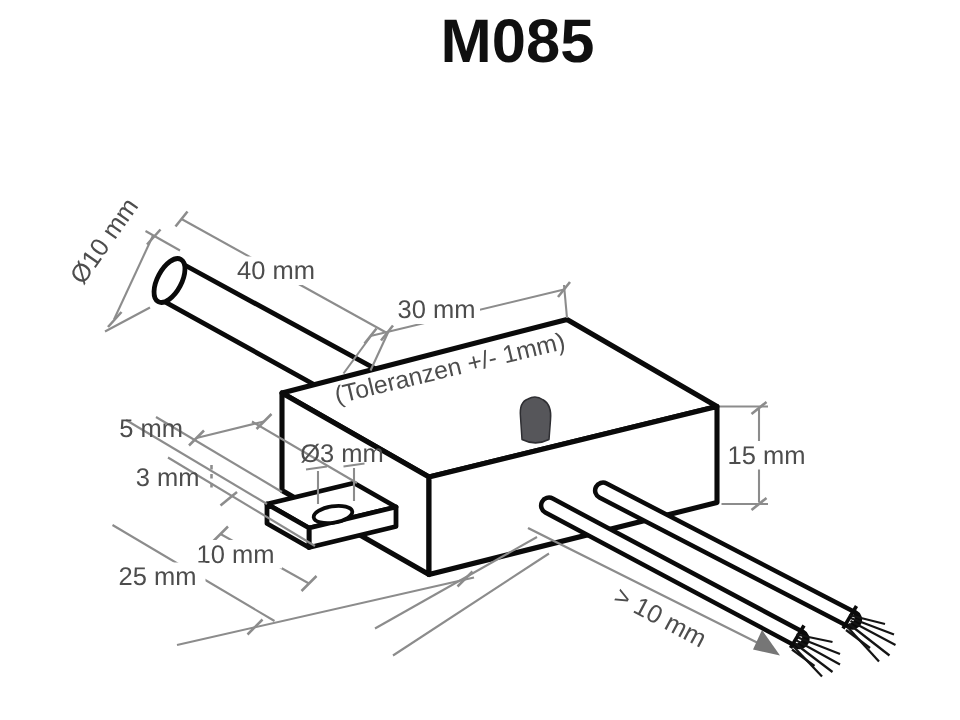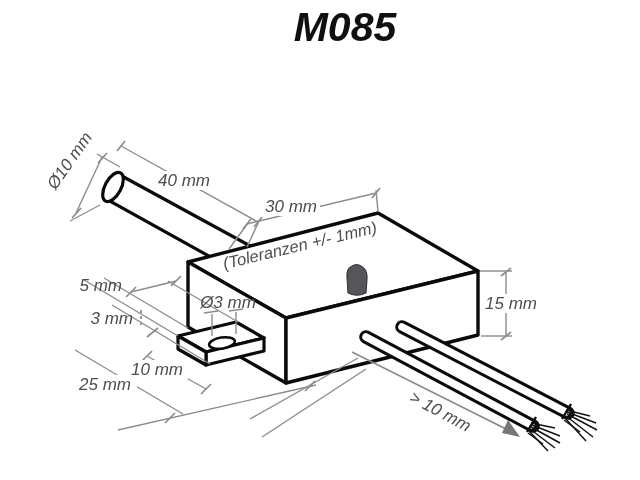--- a/index.html
+++ b/index.html
@@ -1,17 +1,17 @@
 <!DOCTYPE html>
 <html><head>
 <meta charset="utf-8">
 <style>
   html,body{margin:0;padding:0;background:#ffffff;}
   #stage{position:relative;width:640px;height:480px;background:#ffffff;overflow:hidden;
-         font-family:"Liberation Sans",sans-serif;font-style:italic;}
+         font-family:"Liberation Sans",sans-serif;}
   svg{position:absolute;left:0;top:0;}
   .title-text{font-family:"Liberation Sans",sans-serif;font-weight:bold;font-size:41px;fill:#101010;}
   .dim-text{font-family:"Liberation Sans",sans-serif;font-size:17px;fill:#4d4d4d;}
   .dim-text-sm{font-family:"Liberation Sans",sans-serif;font-size:16.5px;fill:#4d4d4d;}
   .outline{stroke:#0a0a0a;fill:#ffffff;}
   .dimline{stroke:#8c8c8c;stroke-width:1.4;fill:none;}
   .tick{stroke:#8c8c8c;stroke-width:1.7;fill:none;}
 </style>
 </head>
 <body>

